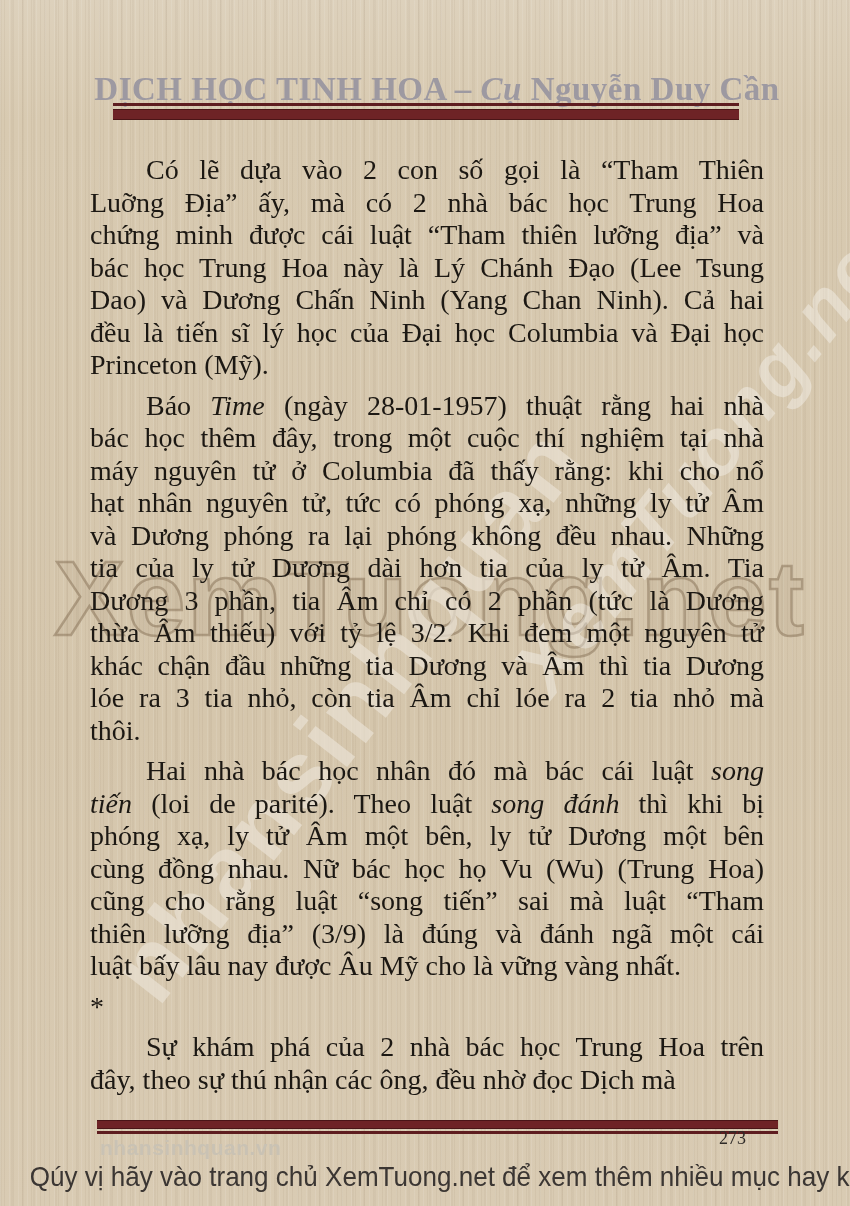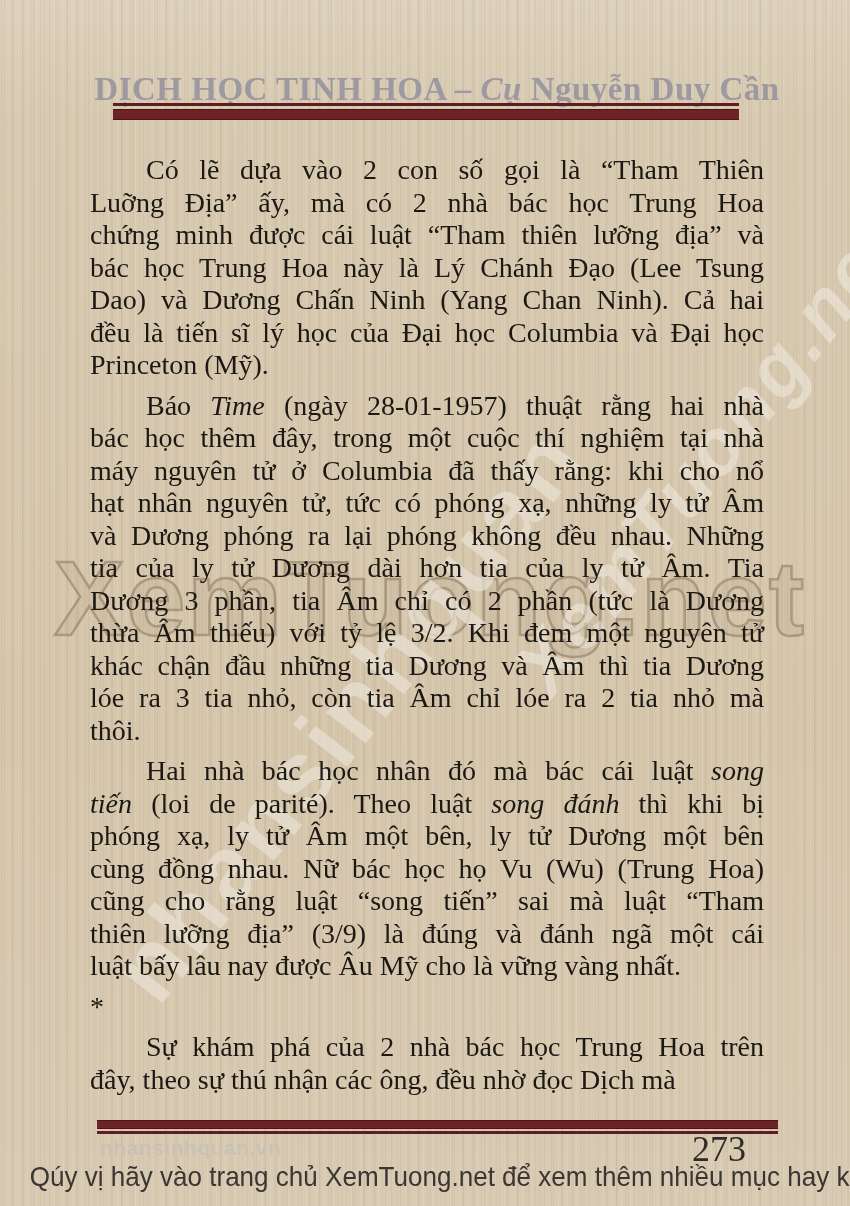--- a/index.html
+++ b/index.html
@@ -55,21 +55,21 @@
     transform:rotate(-52deg);transform-origin:left top;letter-spacing:3px;
   }
   
   .site{
     position:absolute;left:100px;top:1136px;z-index:3;
     font-family:"Liberation Sans",sans-serif;font-weight:bold;
     font-size:21px;color:#c9c2b4;letter-spacing:.5px;
   }
   .pagenum{
     position:absolute;right:104px;top:1128px;z-index:3;
-    font-size:36px;color:#2f2b28;
+    font-size:18px;color:#2f2b28;
   }
   .bottom-msg{
     position:absolute;top:1161px;left:0;width:100%;z-index:3;
     text-align:center;font-family:"Liberation Sans",sans-serif;
     font-size:28px;color:#3b3633;white-space:nowrap;
     transform:scaleX(0.93);transform-origin:center;
   }
 </style>
 </head>
 <body>

